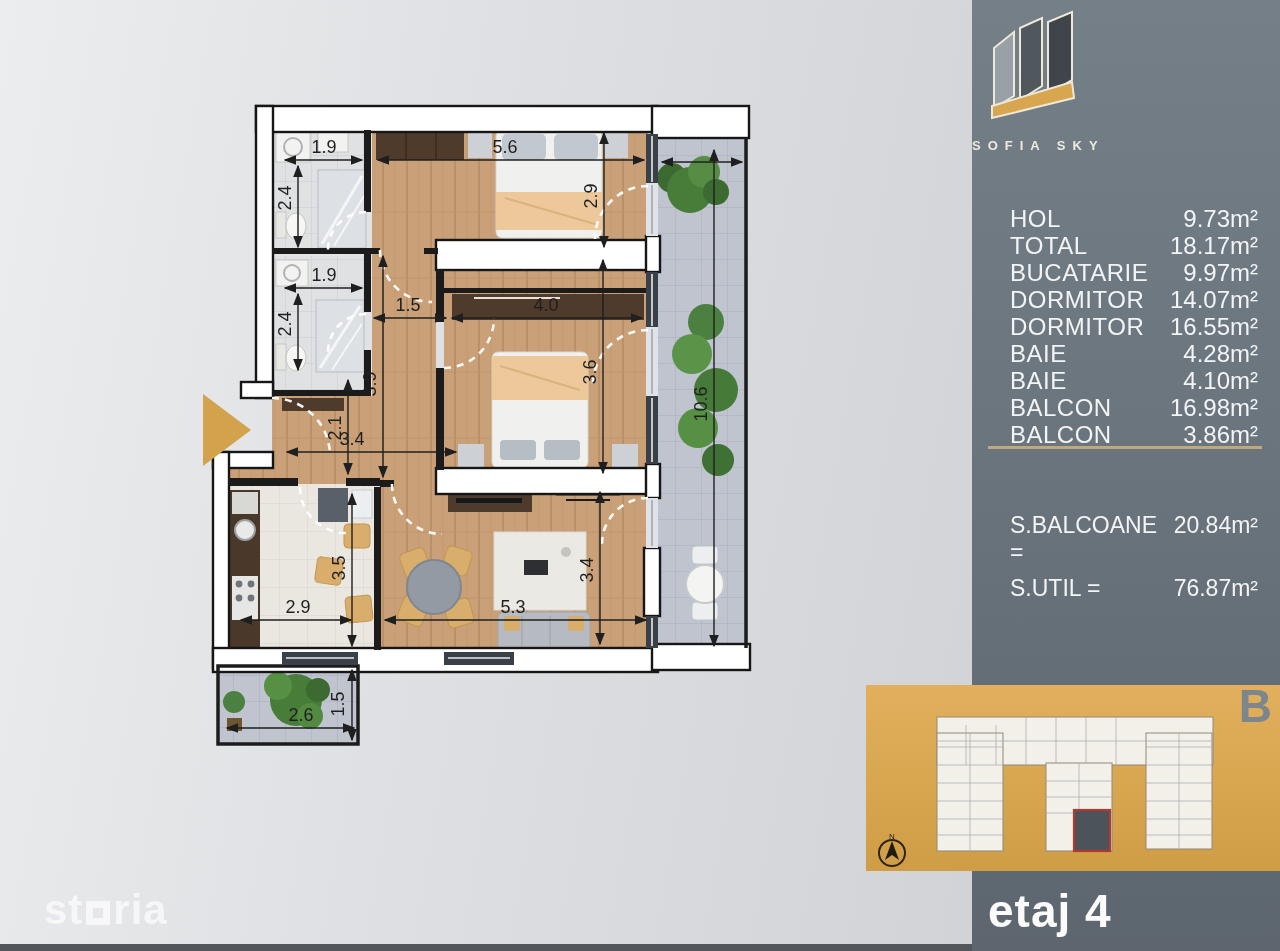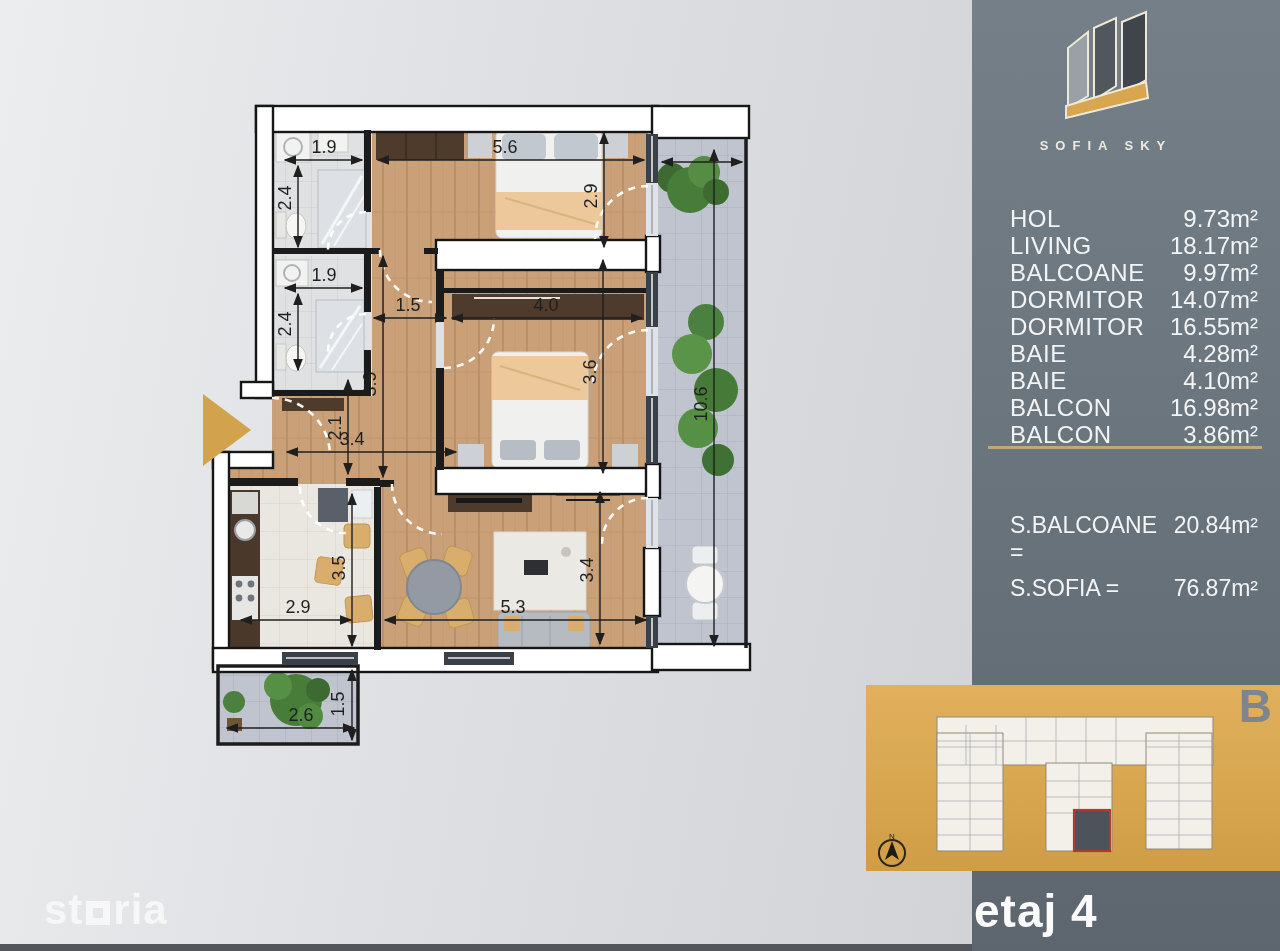--- a/index.html
+++ b/index.html
@@ -2,36 +2,36 @@
 <html><head>
 <meta charset="utf-8">
 <style>
   html,body{margin:0;padding:0;background:#9aa0a6;}
   .stage{position:relative;width:1280px;height:951px;overflow:hidden;
          font-family:"Liberation Sans",sans-serif;
          background:linear-gradient(100deg,#ecedef 0%,#dfe0e3 35%,#d2d4d7 75%,#c9cbcf 100%);}
   
   .sidebar{position:absolute;left:972px;top:0;width:308px;height:951px;
            background:linear-gradient(180deg,#747f87 0%,#6b757d 45%,#5d666e 100%);}
-  .logo-wrap{position:absolute;left:0;top:10px;width:268px;text-align:center;}
+  .logo-wrap{position:absolute;left:0;top:10px;width:268px;}
   .logo-title{margin-top:4px;color:#eceadf;font-size:13px;letter-spacing:7px;font-weight:bold;}
   .room-list{position:absolute;left:38px;top:205px;width:248px;color:#f3f4f5;}
   .room-row{display:flex;justify-content:space-between;height:27px;line-height:27px;font-size:24px;align-items:flex-end;}
   .room-row .rn{letter-spacing:0.5px;}
   .sep-line{position:absolute;left:16px;top:446px;width:274px;height:3px;background:#bfa87c;}
   .totals{position:absolute;left:38px;top:476px;width:248px;color:#f3f4f5;}
   .total-row{display:flex;justify-content:space-between;height:27px;line-height:27px;font-size:23px;margin-top:36px;}
   
   .keyplan{position:absolute;left:866px;top:685px;width:414px;height:186px;
            background:linear-gradient(180deg,#e2b05d 0%,#d7a64f 55%,#cf9d46 100%);}
   .block-letter{position:absolute;right:8px;top:-6px;font-size:46px;font-weight:bold;color:#7d858d;}
   
   .footer-band{position:absolute;left:972px;top:871px;width:308px;height:80px;
                display:flex;align-items:center;justify-content:space-between;
-               padding:0 12px 0 2px;box-sizing:border-box;color:#fbfbfb;
+               padding:0 12px 0 16px;box-sizing:border-box;color:#fbfbfb;
                font-size:46px;font-weight:bold;letter-spacing:1px;}
   
   .storia{position:absolute;left:44px;top:886px;font-size:42px;font-weight:bold;
           color:rgba(252,252,252,0.75);letter-spacing:1px;display:flex;align-items:center;}
   .o-sq{display:inline-block;width:10px;height:10px;border:7px solid rgba(252,252,252,0.75);margin:6px 3px 0 3px;}
   .bottom-strip{position:absolute;left:0;top:944px;width:972px;height:7px;background:#53575c;}
   
   .plan{position:absolute;left:0;top:0;}
   .dim-label{font-family:"Liberation Sans",sans-serif;font-size:18px;fill:#1f1f1f;text-anchor:middle;}
   .dim-line{stroke:#1f1f1f;stroke-width:1.4;}
@@ -330,25 +330,25 @@
       </svg>
       <div class="logo-title">SOFIA SKY</div>
     </div>
 
     <div class="room-list" id="room-list">
         <div class="room-row">
           <span class="rn">HOL</span>
           <span>9.73m²</span>
         </div>
         <div class="room-row">
-          <span class="rn">LIVING</span>
+          <span class="rn">TOTAL</span>
           <span>18.17m²</span>
         </div>
         <div class="room-row">
-          <span class="rn">BALCOANE</span>
+          <span class="rn">BUCATARIE</span>
           <span>9.97m²</span>
         </div>
         <div class="room-row">
           <span class="rn">DORMITOR</span>
           <span>14.07m²</span>
         </div>
         <div class="room-row">
           <span class="rn">DORMITOR</span>
           <span>16.55m²</span>
         </div>
@@ -369,21 +369,21 @@
           <span>3.86m²</span>
         </div>
       </div>
     <div class="sep-line"></div>
     <div class="totals" id="totals-list">
         <div class="total-row">
           <span>S.BALCOANE =</span>
           <span>20.84m²</span>
         </div>
         <div class="total-row">
-          <span>S.SOFIA =</span>
+          <span>S.UTIL =</span>
           <span>76.87m²</span>
         </div>
       </div>
   </div>
 
   <div class="keyplan">
     <span class="block-letter">B</span>
     <svg width="414" height="186" viewBox="0 0 414 186">
       <g>
         <rect x="71" y="32" width="276" height="48" fill="#f3f0e9" stroke="#8f897b" stroke-width="1"></rect>

